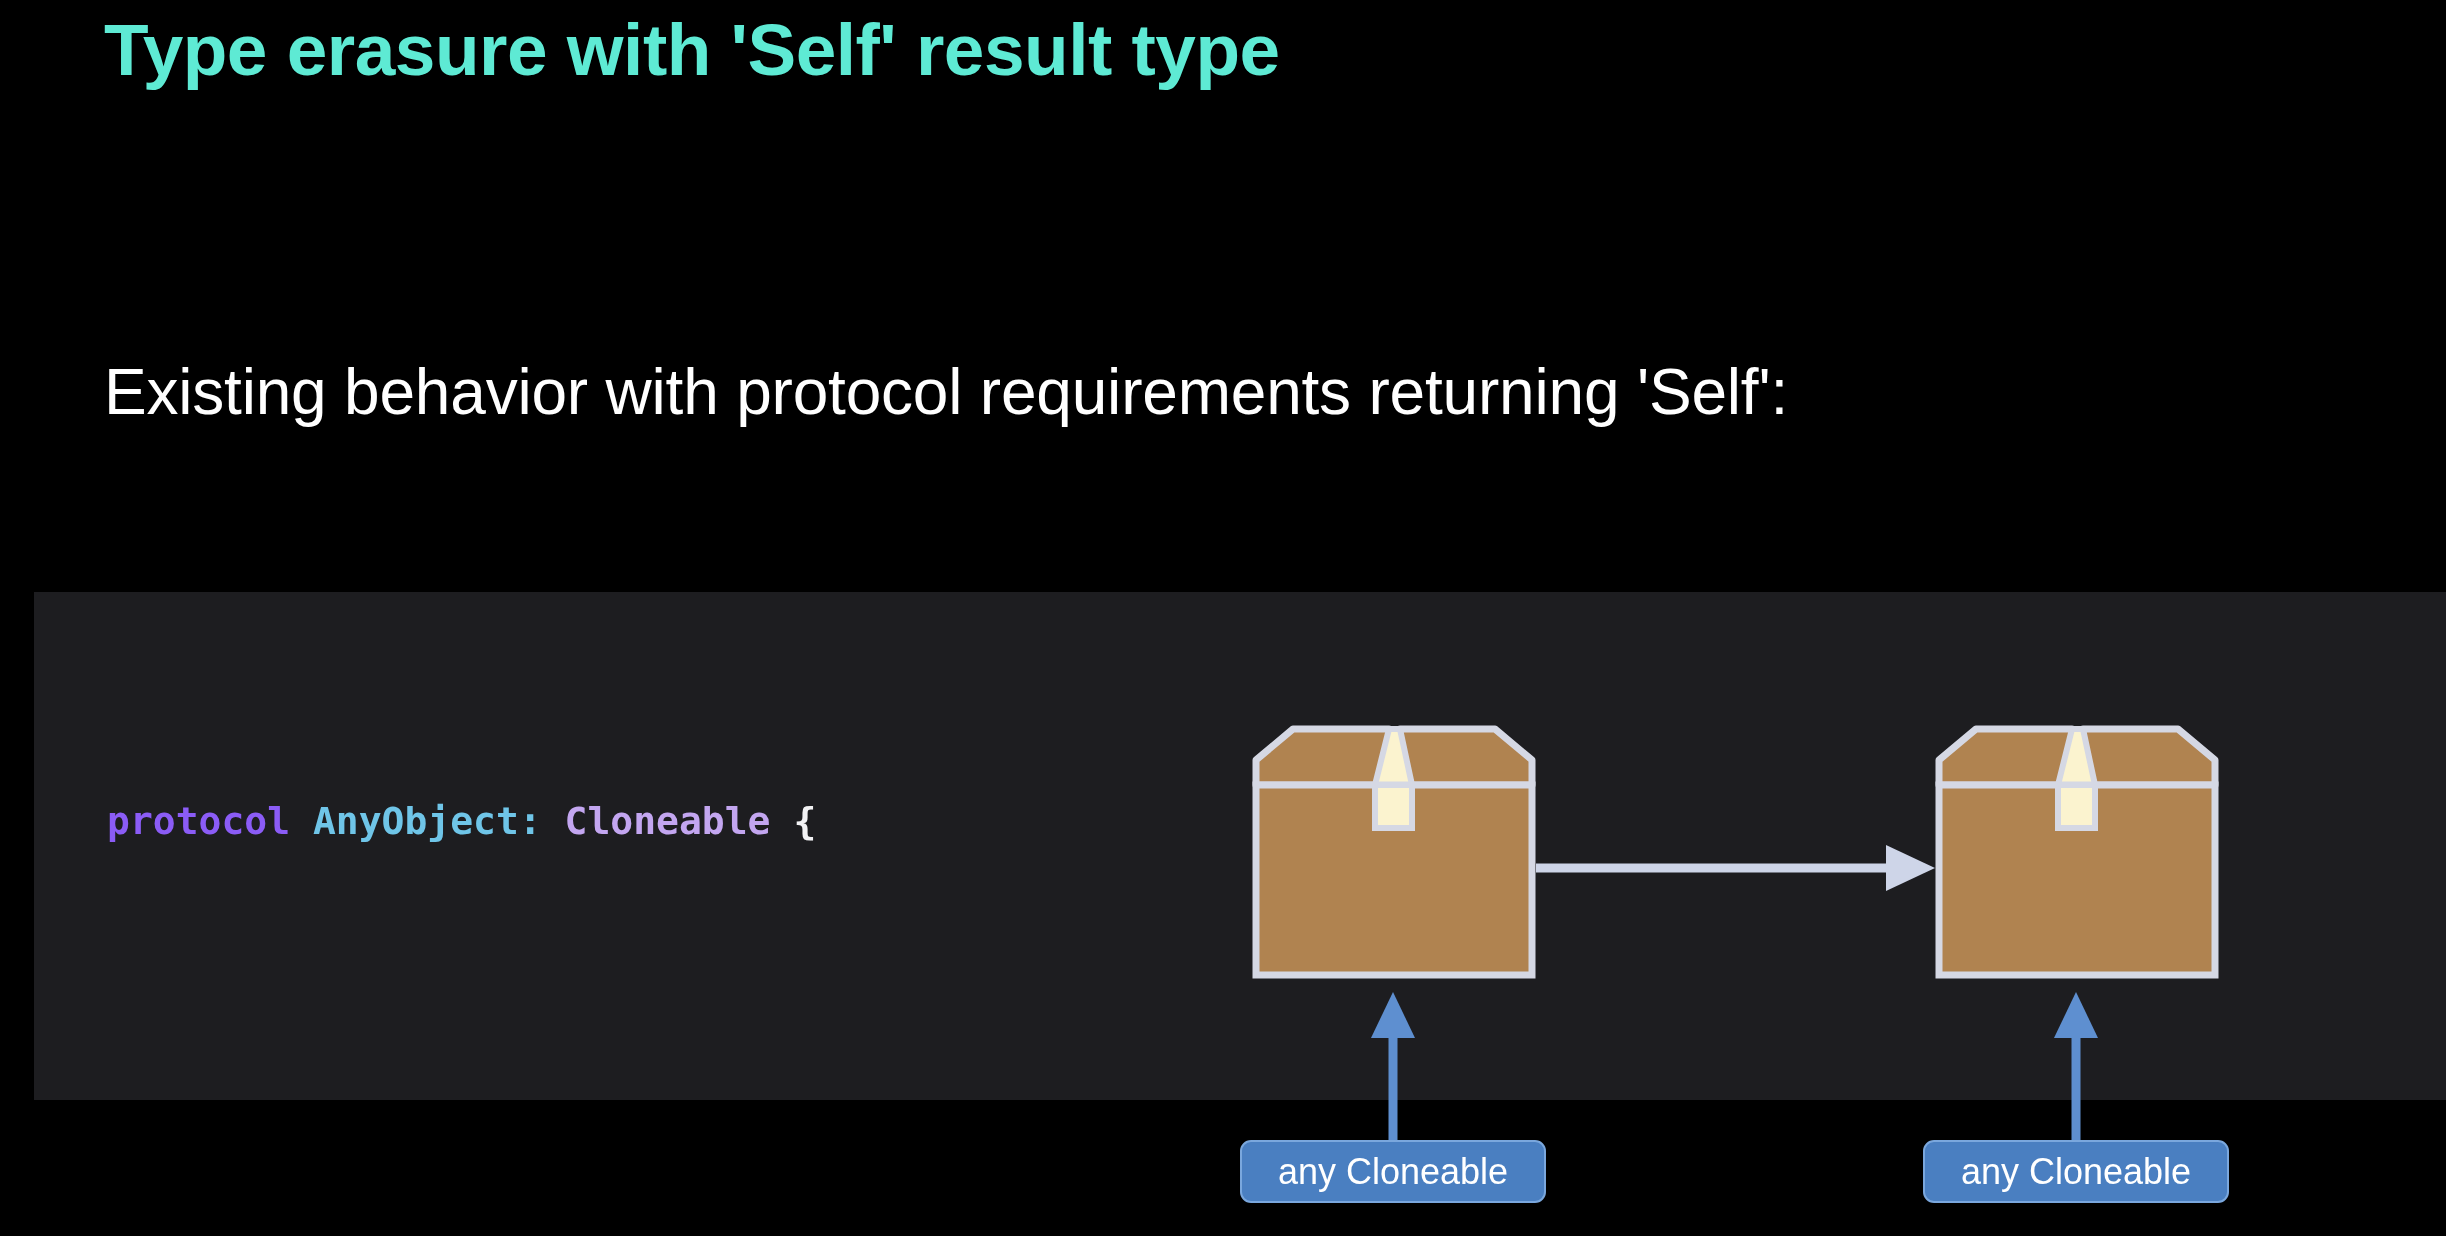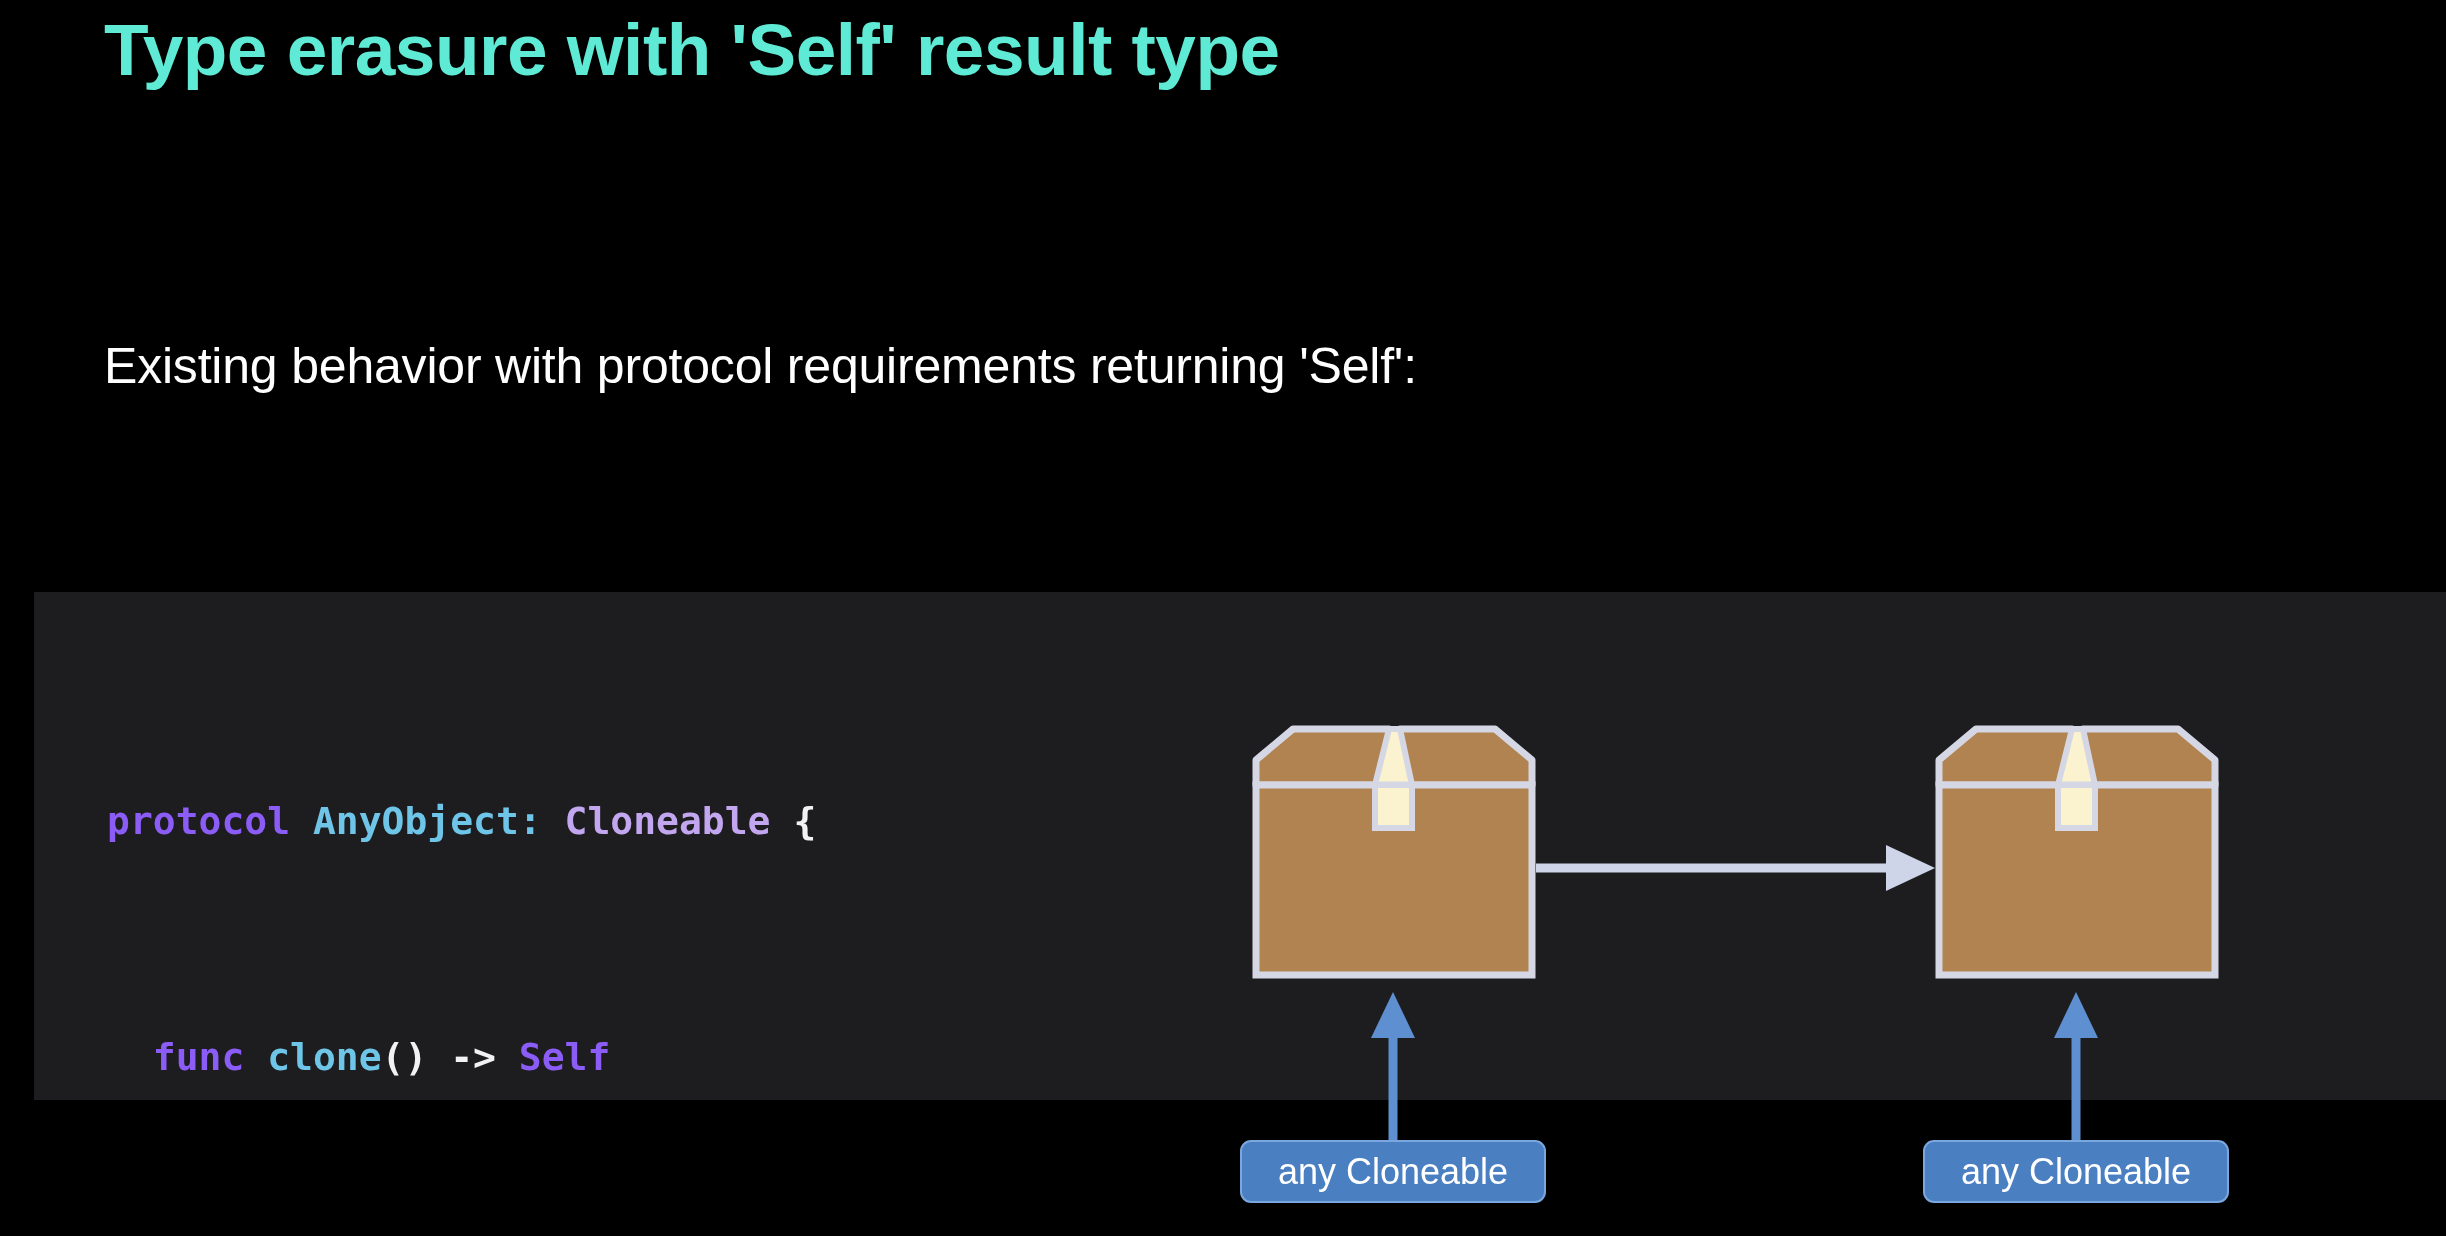--- a/index.html
+++ b/index.html
@@ -23,22 +23,22 @@
     top: 8px;
     font-size: 73px;
     font-weight: bold;
     color: #5eead4;
     letter-spacing: -0.5px;
     white-space: nowrap;
   }
   #slide-subtitle {
     position: absolute;
     left: 104px;
-    top: 337px;
-    font-size: 50px;
+    top: 355px;
+    font-size: 64px;
     font-weight: normal;
     color: #ffffff;
     letter-spacing: -0.2px;
     white-space: nowrap;
   }
 
   
   #code-panel {
     position: absolute;
     left: 34px;
@@ -91,21 +91,20 @@
 
 <div id="slide-title">Type erasure with 'Self' result type</div>
 
 <div id="slide-subtitle">Existing behavior with protocol requirements returning 'Self':</div>
 
 <div id="code-panel">
   <div id="code-block">
 
     <div class="code-line"><span class="kw">protocol</span><span class="pun"> </span><span class="typ">AnyObject</span><span class="typ">: </span><span class="prot">Cloneable</span><span class="pun"> {</span></div>
 
-    <div class="code-line"><span class="pun">  </span><span class="kw">func</span><span class="pun"> </span><span class="typ">clone</span><span class="pun">() </span><span class="pun">-&gt; </span><span class="kw">Self</span></div>
 
     
 
     
 
     
 
     
 
   </div>

